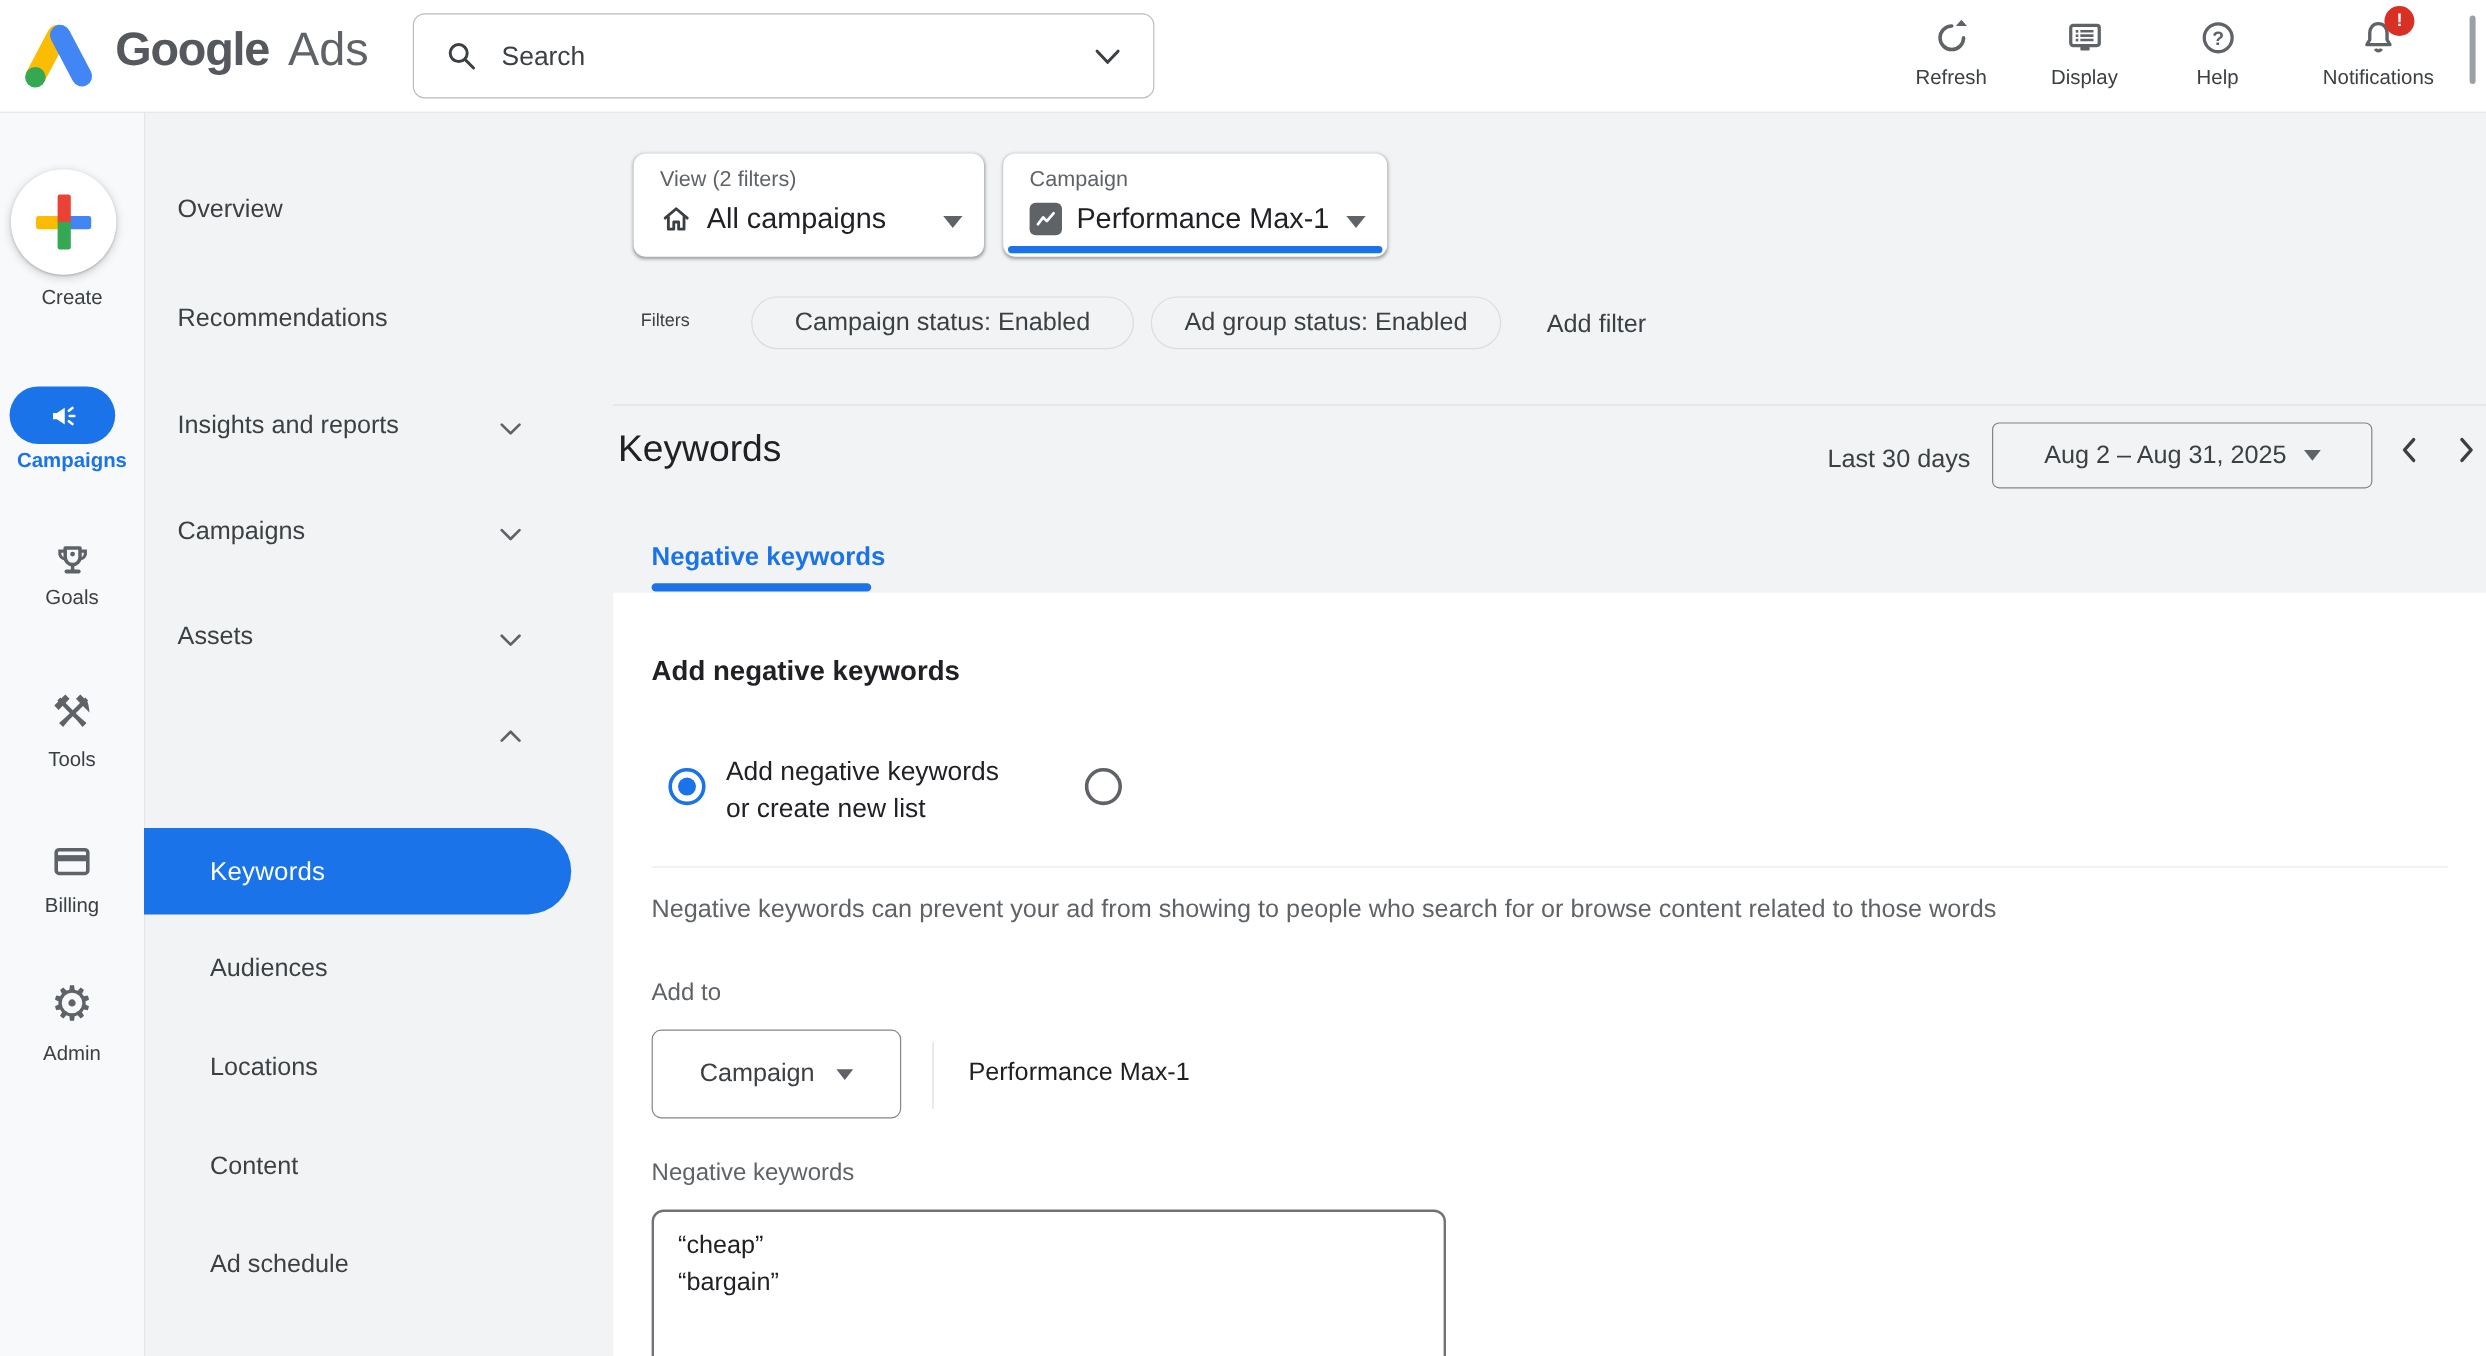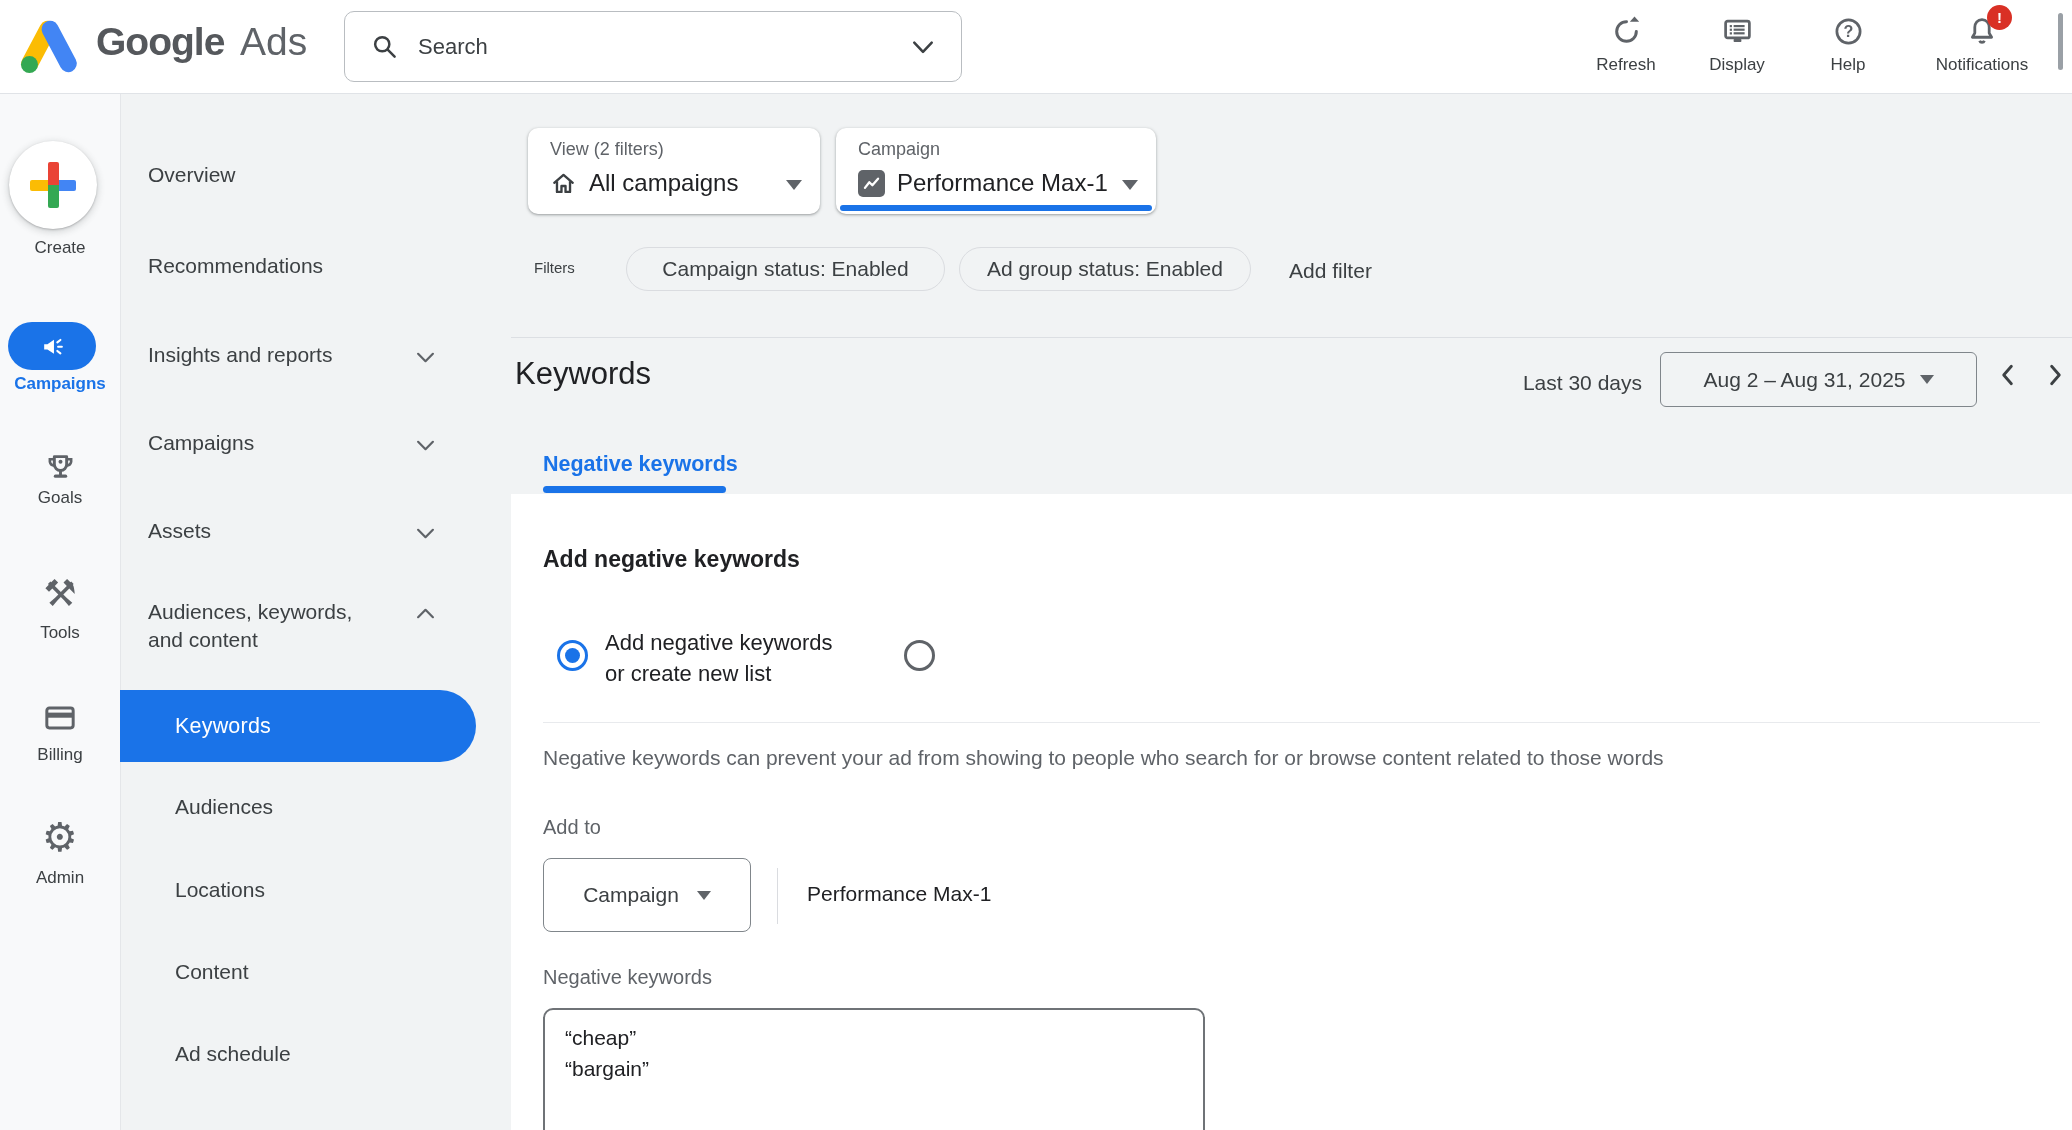--- a/index.html
+++ b/index.html
@@ -45,21 +45,21 @@
   .nav-sub{left:55px;}
   .nav-chevron{position:absolute;left:296px;cursor:pointer;}
   .nav-group{position:absolute;left:28px;width:215px;font-size:21px;line-height:28px;color:#3c4043;cursor:pointer;white-space:normal;}
   .nav-selected-pill{position:absolute;left:0;top:597px;width:356px;height:72px;border-radius:0 36px 36px 0;background:#1a73e8;cursor:pointer;}
   .nav-selected-pill span{position:absolute;left:55px;top:0;line-height:72px;color:#fff;font-size:21.5px;letter-spacing:.2px;}
 
   
   .scope-card{position:absolute;top:128px;height:86px;background:#fff;border-radius:10px;cursor:pointer;
     box-shadow:0 1px 2px rgba(60,64,67,.3),0 1px 3px 1px rgba(60,64,67,.15);}
   .scope-label{position:absolute;left:22px;top:11px;font-size:18px;color:#5f6368;}
-  .scope-row{position:absolute;left:22px;top:41px;display:flex;align-items:center;gap:12px;font-size:24px;color:#202124;}
+  .scope-row{position:absolute;left:22px;top:41px;display:flex;gap:12px;font-size:24px;color:#202124;}
   .tri-down{width:0;height:0;border-left:8px solid transparent;border-right:8px solid transparent;border-top:10px solid #5f6368;}
   .scope-tri{position:absolute;right:18px;top:52px;}
   .active-bar{position:absolute;left:4px;right:4px;bottom:3px;height:6px;border-radius:3px;background:#1a73e8;}
   .pm-icon{width:27px;height:27px;border-radius:5px;background:#5f6368;display:flex;align-items:center;justify-content:center;}
 
   
   .filters-title{position:absolute;left:534px;top:259px;font-size:15px;color:#3c4043;}
   .chip{position:absolute;top:247px;height:44px;border:1px solid #dadce0;border-radius:23px;box-sizing:border-box;
     display:flex;align-items:center;justify-content:center;font-size:21px;color:#3c4043;cursor:pointer;}
   .add-filter{position:absolute;left:1289px;top:259px;font-size:21px;color:#3c4043;cursor:pointer;}
@@ -223,21 +223,20 @@
   <div class="nav-item" style="top:338px;">Campaigns</div>
   <svg class="nav-chevron" style="top:346px;" width="19" height="13" viewBox="0 0 18 12">
     <polyline points="2,2.5 9,9.5 16,2.5" fill="none" stroke="#5f6368" stroke-width="2.1" stroke-linecap="round" stroke-linejoin="round"></polyline>
   </svg>
 
   <div class="nav-item" style="top:426px;">Assets</div>
   <svg class="nav-chevron" style="top:434px;" width="19" height="13" viewBox="0 0 18 12">
     <polyline points="2,2.5 9,9.5 16,2.5" fill="none" stroke="#5f6368" stroke-width="2.1" stroke-linecap="round" stroke-linejoin="round"></polyline>
   </svg>
 
-  <div class="nav-group" style="top:505px;">Audiences, keywords, and content</div>
   <svg class="nav-chevron" style="top:514px;" width="19" height="13" viewBox="0 0 18 12">
     <polyline points="2,9.5 9,2.5 16,9.5" fill="none" stroke="#5f6368" stroke-width="2.1" stroke-linecap="round" stroke-linejoin="round"></polyline>
   </svg>
 
   <div class="nav-selected-pill">
     <span>Keywords</span>
   </div>
 
   <div class="nav-item nav-sub" style="top:702px;">Audiences</div>
   <div class="nav-item nav-sub" style="top:785px;">Locations</div>

